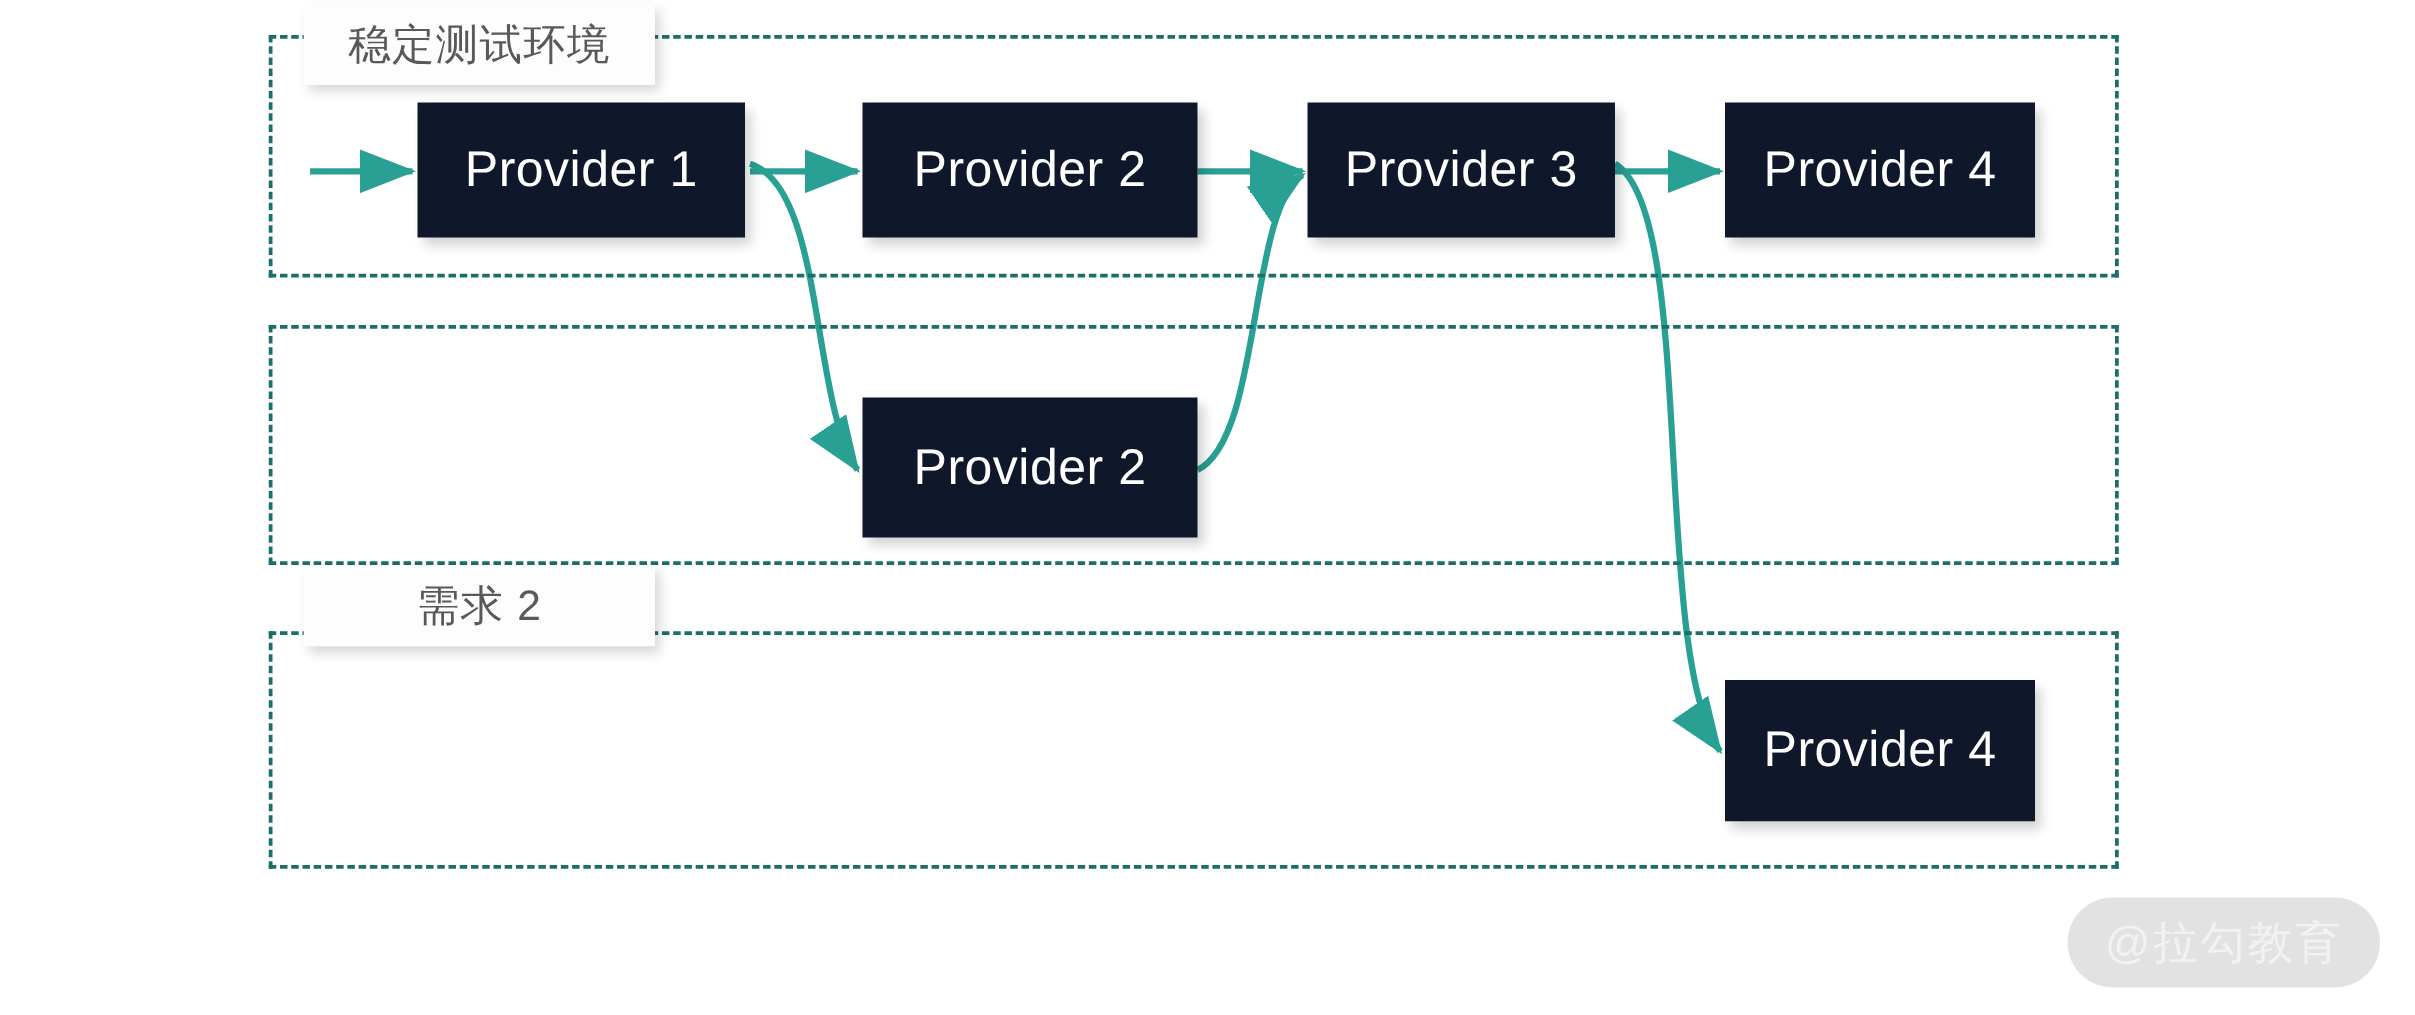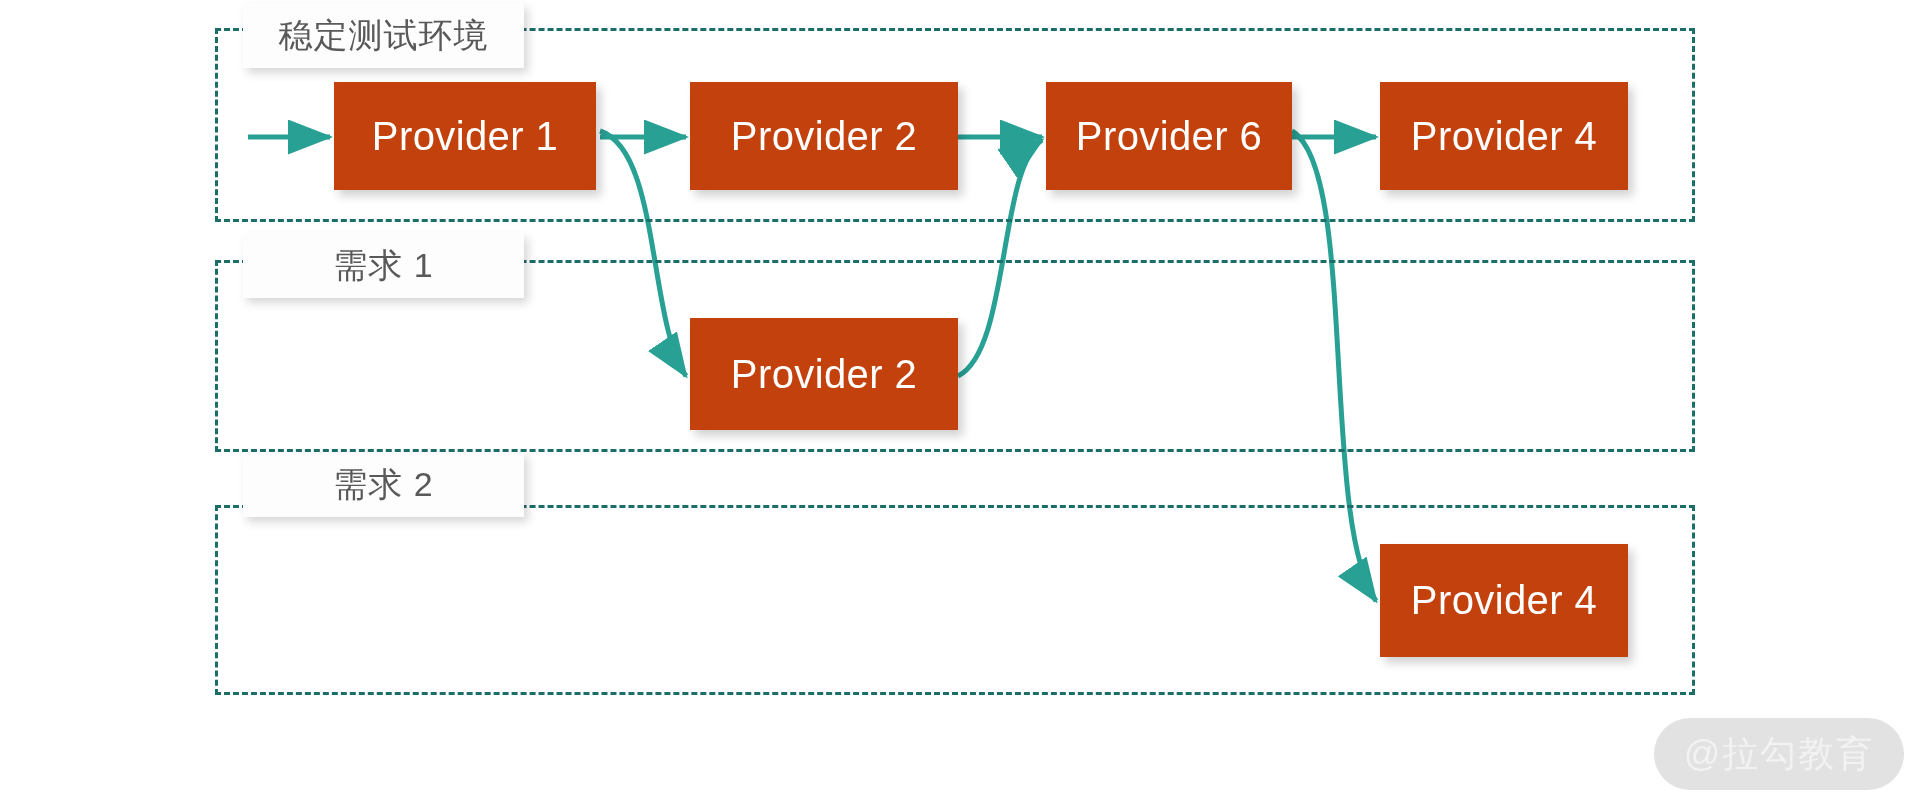--- a/index.html
+++ b/index.html
@@ -47,21 +47,21 @@
     font-size: 34px;
     letter-spacing: 1px;
     box-shadow: 4px 5px 9px rgba(0,0,0,0.16);
     z-index: 4;
     white-space: nowrap;
   }
 
   
   .node {
     position: absolute;
-    background: #c2410c;
+    background: #0f172a;
     color: #ffffff;
     display: flex;
     align-items: center;
     justify-content: center;
     font-size: 40px;
     letter-spacing: 0.4px;
     box-shadow: 5px 6px 9px rgba(0,0,0,0.18);
     box-sizing: border-box;
     z-index: 3;
     white-space: nowrap;
@@ -121,32 +121,29 @@
 
   <div class="node" style="left:334px; top:82px; width:262px; height:108px;">
     <span>Provider 1</span>
   </div>
 
   <div class="node" style="left:690px; top:82px; width:268px; height:108px;">
     <span>Provider 2</span>
   </div>
 
   <div class="node" style="left:1046px; top:82px; width:246px; height:108px;">
-    <span>Provider 6</span>
+    <span>Provider 3</span>
   </div>
 
   <div class="node" style="left:1380px; top:82px; width:248px; height:108px;">
     <span>Provider 4</span>
   </div>
 
   <div class="group-box" style="left:215px; top:260px; width:1480px; height:192px;"></div>
 
-  <div class="group-label" style="left:243px; top:233px; width:281px; height:65px;">
-    <span>需求 1</span>
-  </div>
 
   <div class="node" style="left:690px; top:318px; width:268px; height:112px;">
     <span>Provider 2</span>
   </div>
 
   <div class="group-box" style="left:215px; top:505px; width:1480px; height:190px;"></div>
 
   <div class="group-label" style="left:243px; top:452px; width:281px; height:65px;">
     <span>需求 2</span>
   </div>

